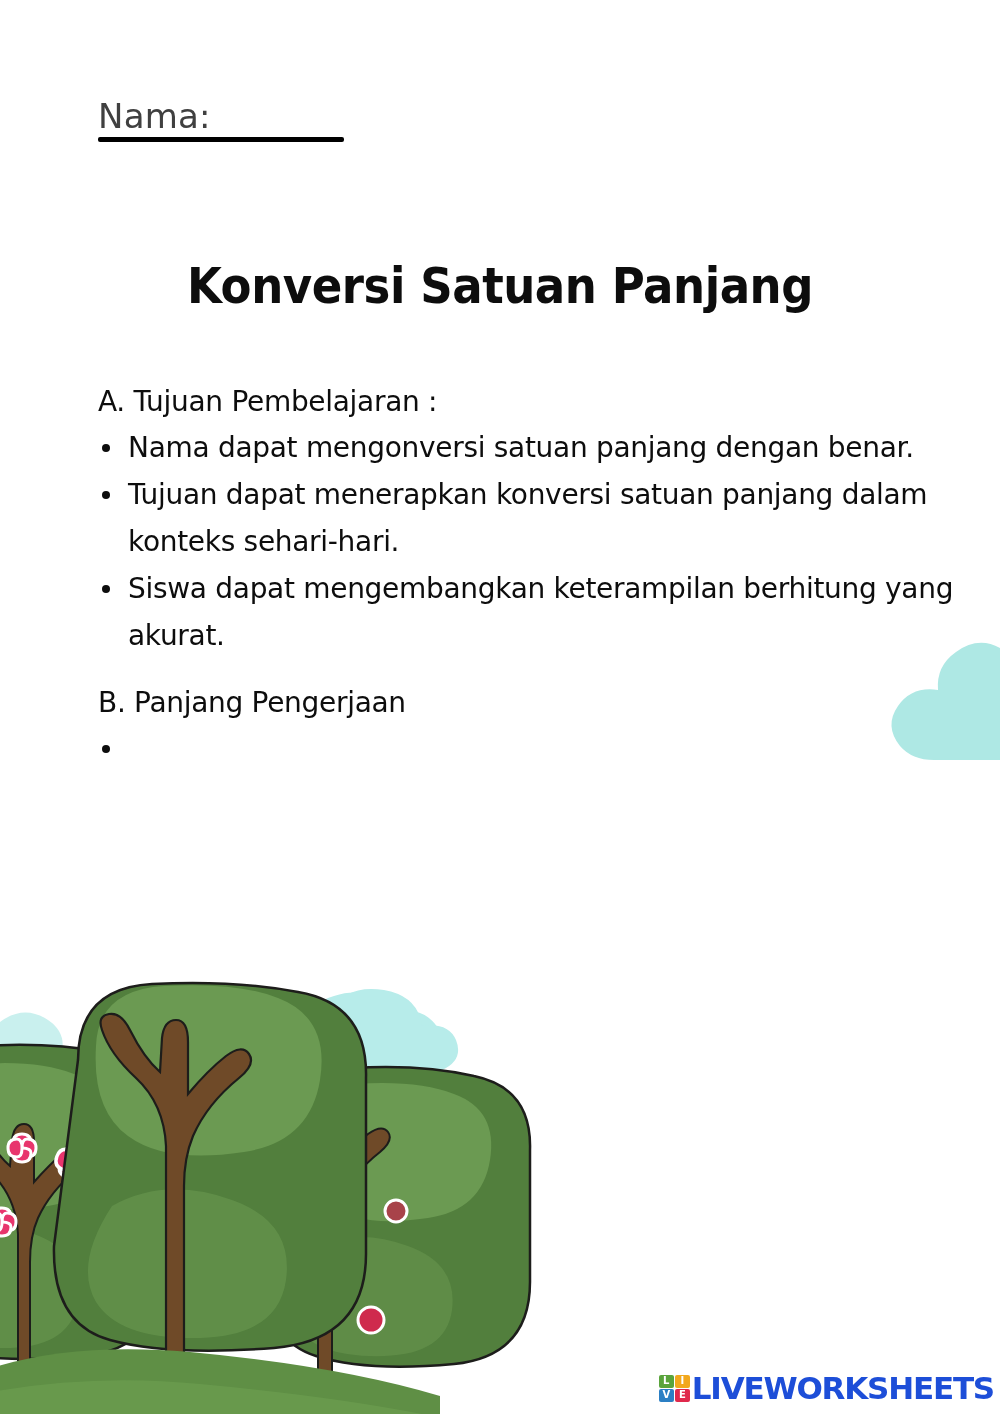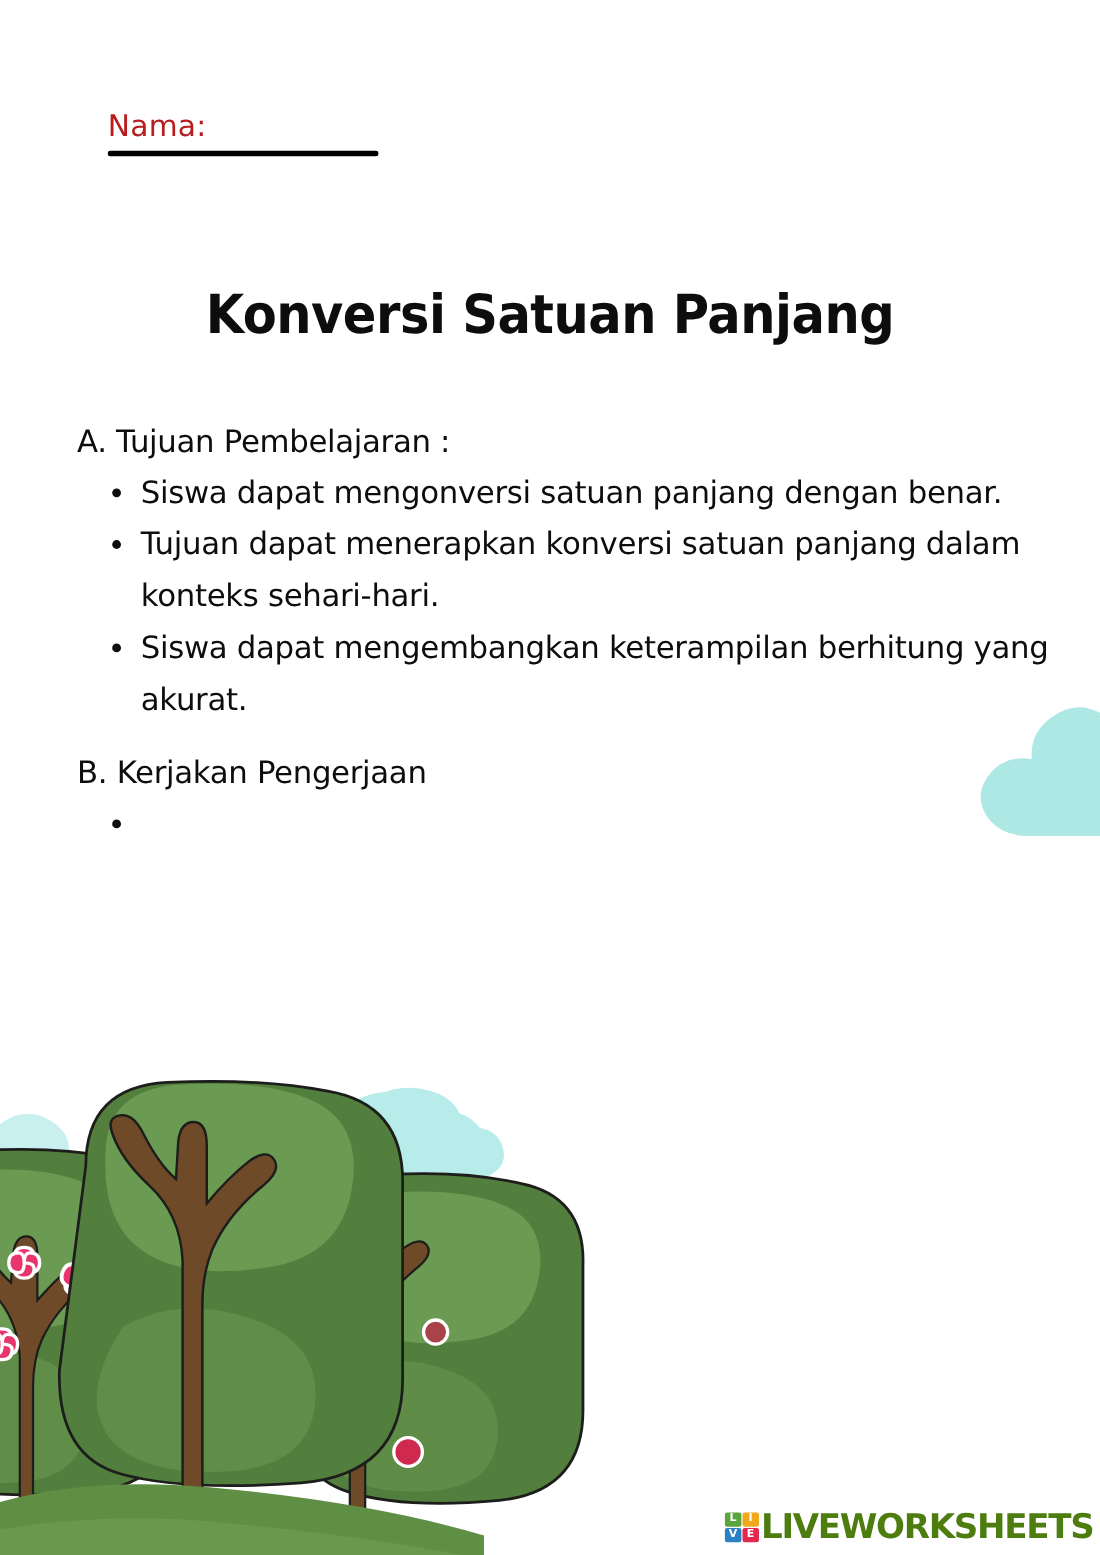--- a/index.html
+++ b/index.html
@@ -41,24 +41,24 @@
     position: absolute;
     left: 98px;
     top: 96px;
     z-index: 5;
   }
   .field-row {
     width: 246px;
     margin-bottom: 18px;
   }
   .field-label {
-    font-size: 27px;
+    font-size: 34px;
     line-height: 40px;
     letter-spacing: 0.2px;
-    color: #b91c1c;
+    color: #404040;
     font-family: "DejaVu Sans", sans-serif;
     font-weight: 400;
   }
   .field-rule {
     height: 5px;
     background: #000000;
     border-radius: 2px;
     margin-top: 1px;
   }
 
@@ -88,20 +88,21 @@
   }
   .section {
     margin-bottom: 22px;
   }
   .section-heading {
     font-family: "DejaVu Sans", sans-serif;
     font-size: 28px;
     line-height: 44px;
     color: #0d0d0d;
     letter-spacing: -0.3px;
+    margin-left: 28px;
   }
   .bullet-list {
     list-style: none;
     margin: 0;
     padding: 0;
   }
   .bullet-item {
     position: relative;
     padding-left: 58px;
     font-family: "DejaVu Sans", sans-serif;
@@ -145,21 +146,21 @@
     font-size: 10px;
     color: #ffffff;
     border-radius: 2px;
     line-height: 1;
   }
   .lws-wordmark {
     font-family: "DejaVu Sans", sans-serif;
     font-weight: bold;
     font-size: 31px;
     letter-spacing: -1.2px;
-    color: #4d7c0f;
+    color: #1d4ed8;
   }
 </style>
 </head>
 <body>
 
 <div class="page">
 
   <div class="art-layer">
     <svg width="1000" height="1414" viewBox="0 0 1000 1414" xmlns="http://www.w3.org/2000/svg">
       <defs>
@@ -277,35 +278,35 @@
 
   <div class="worksheet-title">Konversi Satuan Panjang</div>
 
   <div class="content">
 
     <div class="section">
       <div class="section-heading">A. Tujuan Pembelajaran :</div>
       <ul class="bullet-list">
         <li class="bullet-item">
           <span class="bullet-dot"></span>
-          <span>Siswa dapat mengonversi satuan panjang dengan benar.</span>
+          <span>Nama dapat mengonversi satuan panjang dengan benar.</span>
         </li>
         <li class="bullet-item">
           <span class="bullet-dot"></span>
           <span>Tujuan dapat menerapkan konversi satuan panjang dalam konteks sehari-hari.</span>
         </li>
         <li class="bullet-item">
           <span class="bullet-dot"></span>
           <span>Siswa dapat mengembangkan keterampilan berhitung yang akurat.</span>
         </li>
       </ul>
     </div>
 
     <div class="section">
-      <div class="section-heading">B. Kerjakan Pengerjaan</div>
+      <div class="section-heading">B. Panjang Pengerjaan</div>
       <ul class="bullet-list">
         <li class="bullet-item">
           <span class="bullet-dot"></span>
         </li>
       </ul>
     </div>
 
   </div>
 
   <div class="lws-logo">

